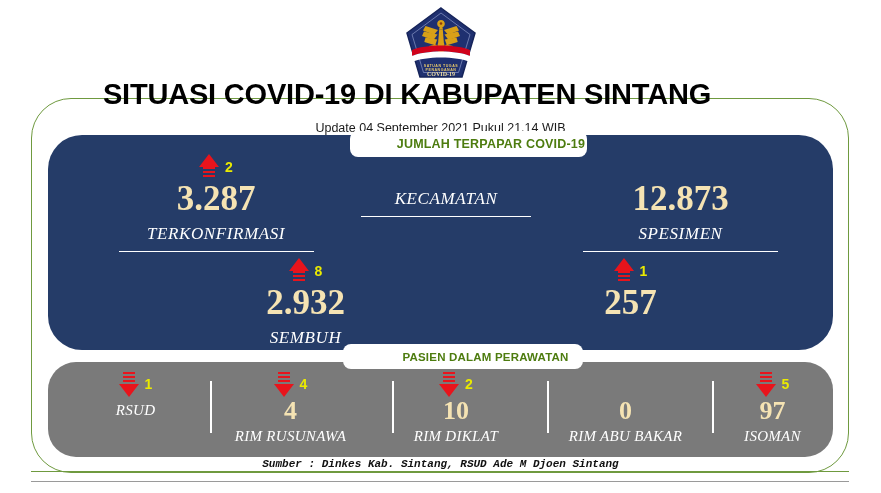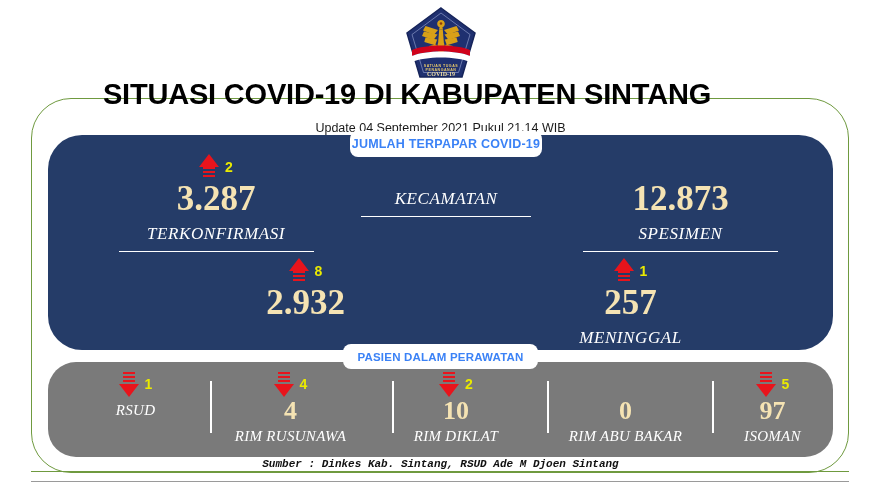--- a/index.html
+++ b/index.html
@@ -102,25 +102,26 @@
     border-radius: 28px;
   }
 
   
   .chip {
     position: absolute;
     background: #ffffff;
     border-radius: 8px;
     font-family: "Liberation Sans", sans-serif;
     font-weight: bold;
-    color: #3b82f6;
+    color: #4d7c0f;
     display: flex;
     align-items: center;
     justify-content: center;
     letter-spacing: 0.2px;
+    padding-left: 45px;
   }
   .chip-terpapar {
     left: 350px;
     top: 131px;
     width: 192px;
     height: 26px;
     font-size: 12.5px;
   }
   .chip-perawatan {
     left: 343px;
@@ -329,36 +330,36 @@
           <span class="head"></span>
           <span class="bars">
               <i></i>
               <i></i>
               <i></i>
             </span>
         </span>
         <span class="delta-num">8</span>
       </div>
       <div class="big-num">2.932</div>
+      <div class="stat-label">SEMBUH</div>
     </div>
 
     <div class="stat" style="left:480px; top:122px; width:205px;">
       <div class="delta-row">
         <span class="arrow up">
           <span class="head"></span>
           <span class="bars">
               <i></i>
               <i></i>
               <i></i>
             </span>
         </span>
         <span class="delta-num">1</span>
       </div>
       <div class="big-num">257</div>
-      <div class="stat-label">MENINGGAL</div>
     </div>
   </div>
 
   <div class="panel-grey">
 
     <div class="stat" style="left:20px; top:8px; width:135px;">
       <div class="delta-row">
         <span class="arrow down">
           <span class="bars">
               <i></i>

